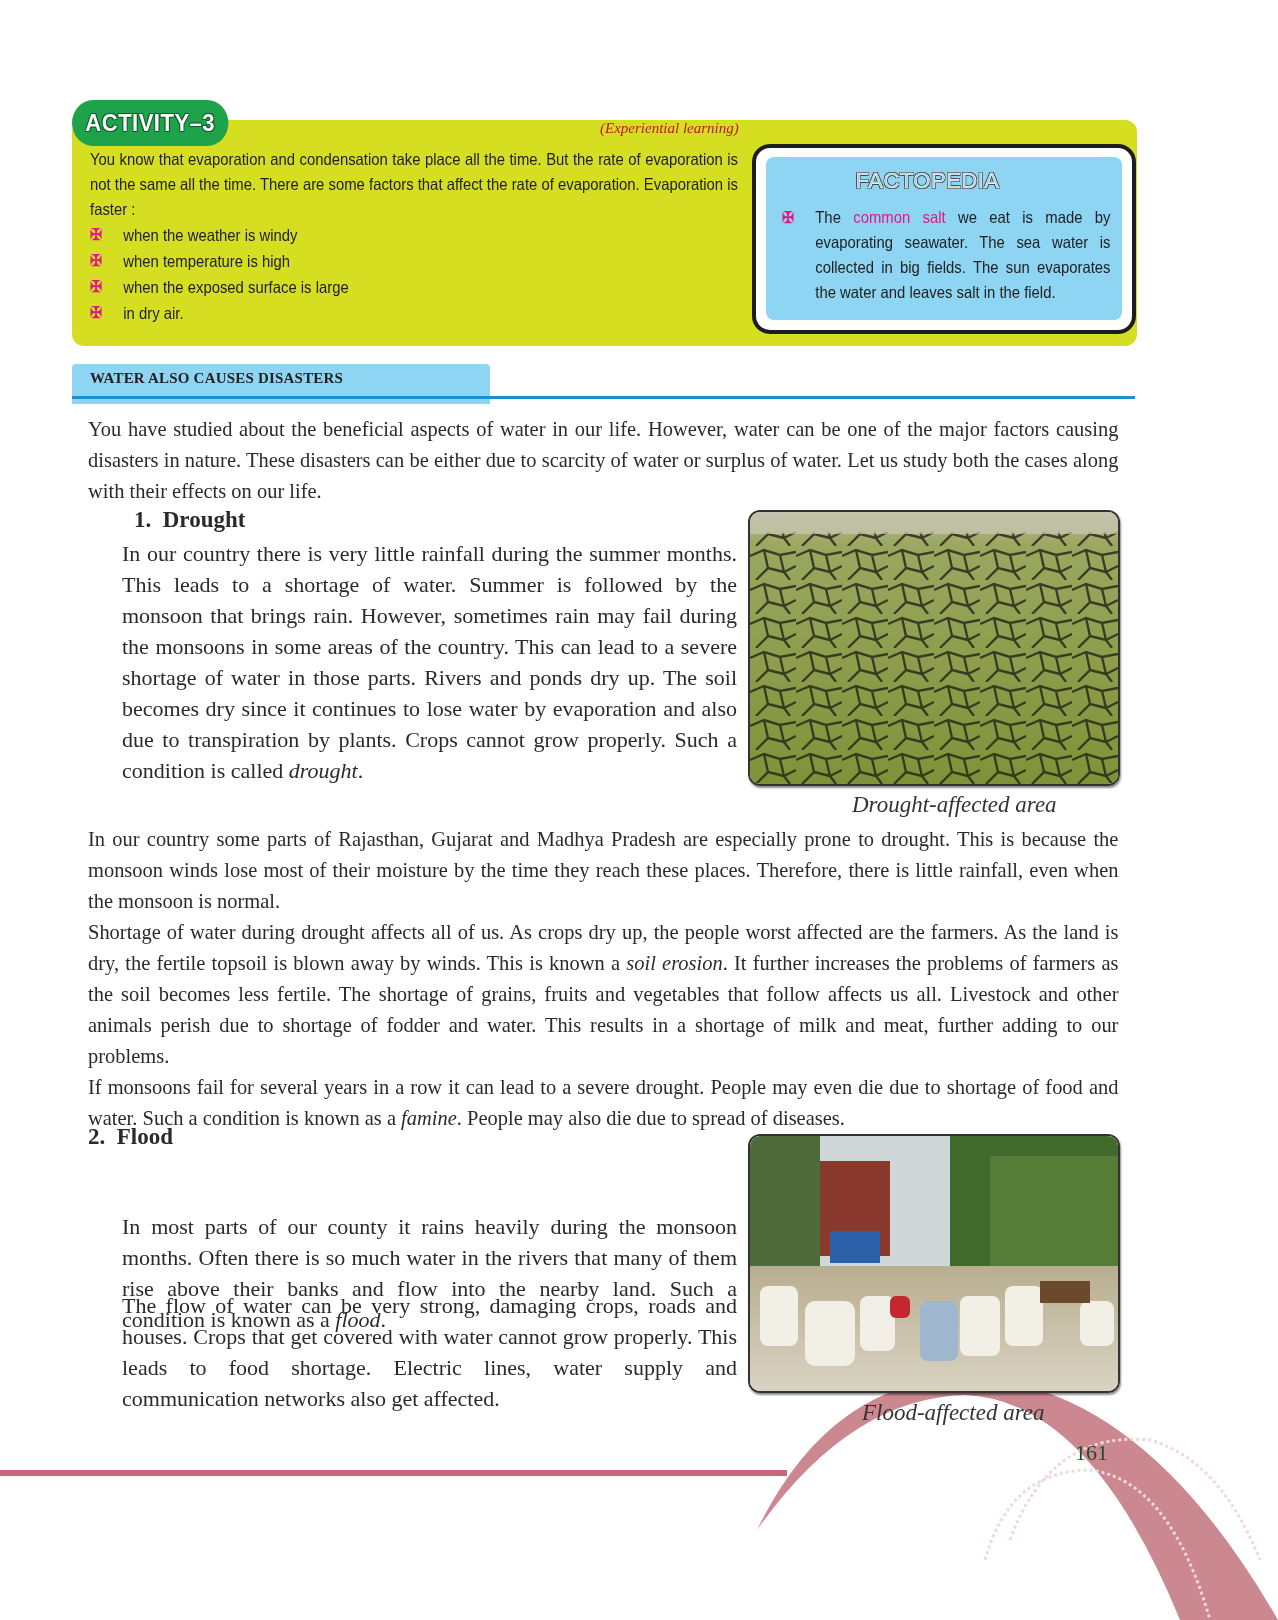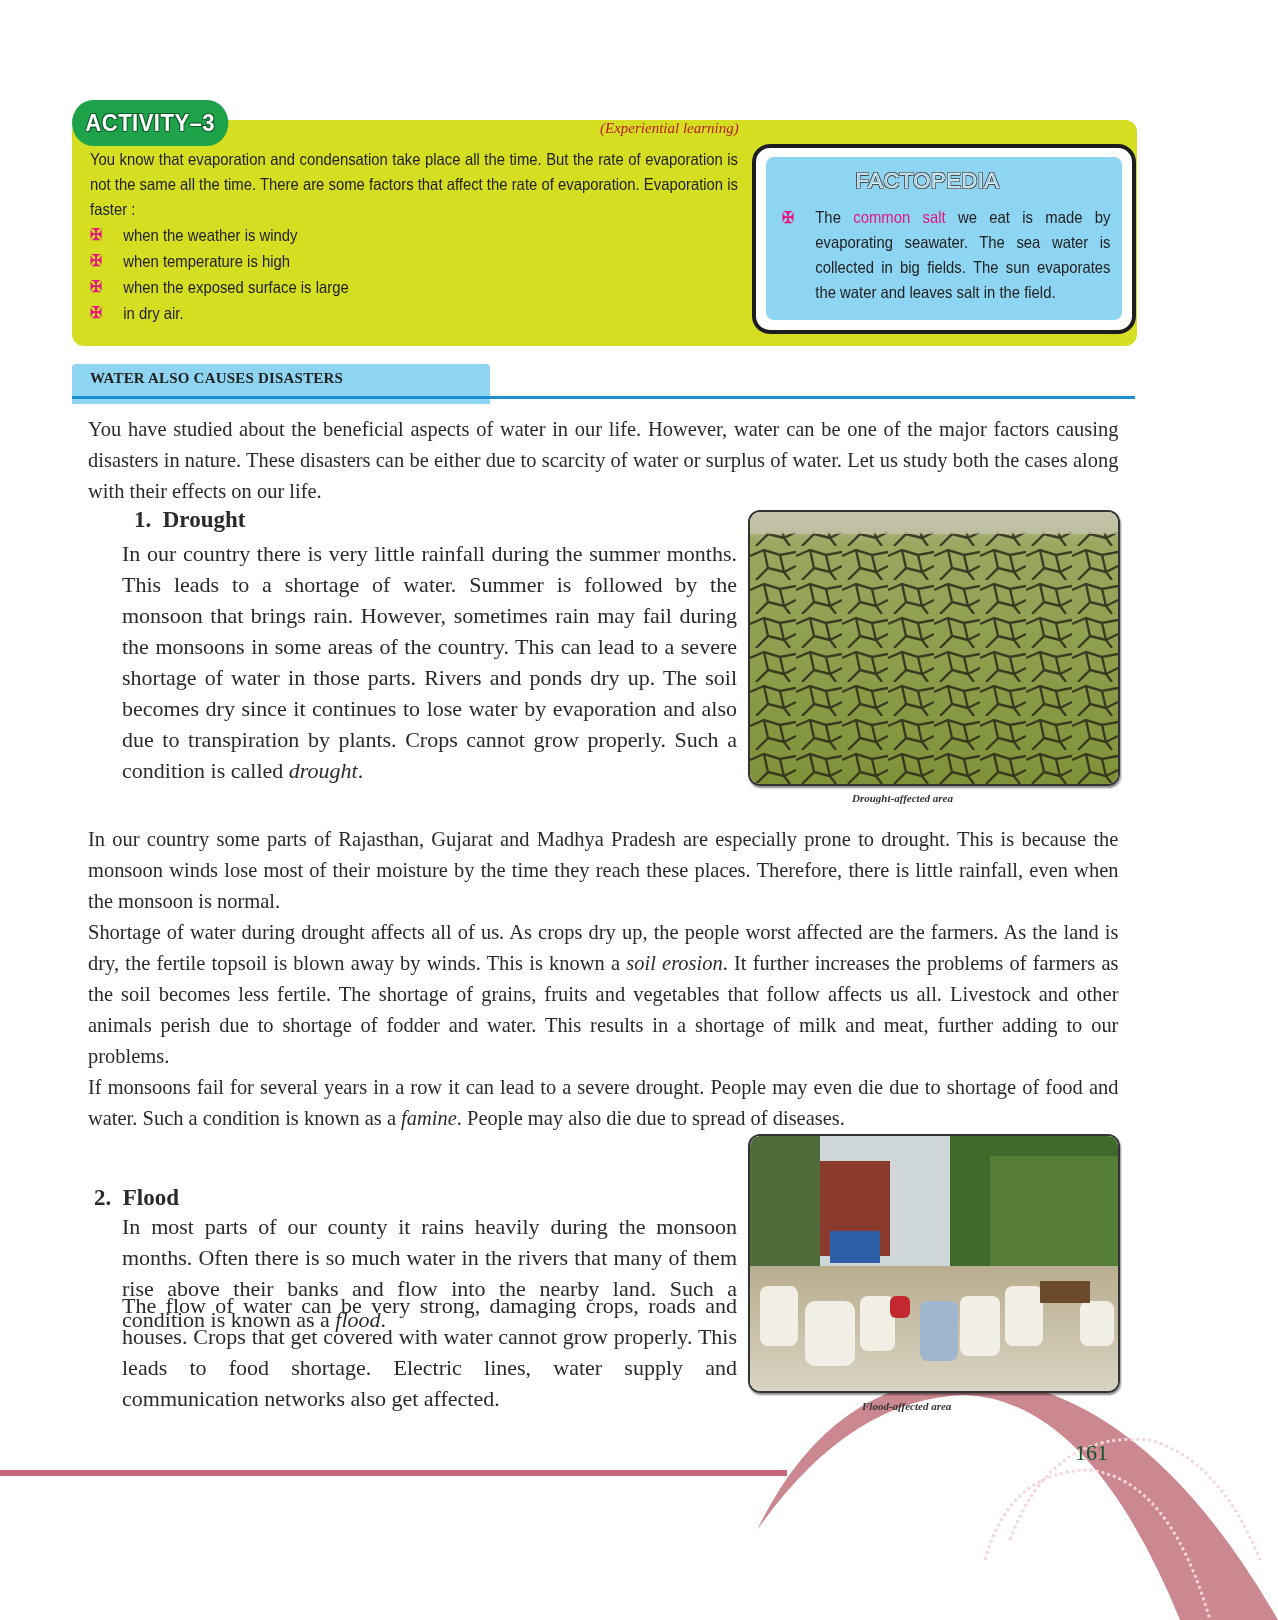--- a/index.html
+++ b/index.html
@@ -76,21 +76,21 @@
   
   .para {
     position: absolute; font-size: 22px; line-height: 31px; color: #2a2a2a;
     text-align: justify; margin: 0;
   }
   .para.squeeze { transform: scaleX(0.93); transform-origin: left top; }
   .subhead {
     position: absolute; font-weight: bold; font-size: 23px; color: #2a2a2a;
   }
   .caption {
-    position: absolute; font-style: italic; font-size: 11px; color: #333; font-weight: bold;
+    position: absolute; font-style: italic; font-size: 23px; color: #333;
   }
   
   .photo {
     position: absolute; border: 2px solid #333; border-radius: 12px; overflow: hidden;
     box-shadow: 1px 2px 2px rgba(0,0,0,0.45);
   }
   .photo svg { display: block; }
   
   .footer-rule { position: absolute; left: 0; top: 1470px; width: 787px; height: 6px; background: #c9687c; }
   .page-number {
@@ -159,21 +159,21 @@
 <p class="para squeeze" style="left:88px;top:823px;width:1108px;">In our country some parts of Rajasthan, Gujarat and Madhya Pradesh are especially prone to drought. This is because the monsoon winds lose most of their moisture by the time they reach these places. Therefore, there is little rainfall, even when the monsoon is normal.</p>
 
 <p class="para squeeze" style="left:88px;top:916px;width:1108px;">
   <span>Shortage  of water during drought affects all of us. As crops dry up, the people worst affected are the farmers. As the land is dry, the fertile topsoil is blown away by winds. This is known a </span><em>soil erosion</em><span>. It further increases the problems of farmers as the soil becomes less fertile. The shortage of grains, fruits and vegetables that follow affects us all. Livestock and other animals perish due to shortage of fodder and water. This results in a shortage of milk and meat, further adding to our problems.</span>
 </p>
 
 <p class="para squeeze" style="left:88px;top:1071px;width:1108px;">
   <span>If monsoons fail for several years in a row it can lead to a severe drought. People may even die due to shortage of food and water. Such a condition is known as a </span><em>famine</em><span>. People may also die due to spread of diseases.</span>
 </p>
 
-<div class="subhead" style="left:88px;top:1185px;white-space:pre;margin-left:6px;">2.  Flood</div>
+<div class="subhead" style="left:88px;top:1124px;white-space:pre;">2.  Flood</div>
 <p class="para" style="left:122px;top:1166px;width:615px;margin-top:45px;">
   <span>In most parts of our county it rains heavily during the monsoon months. Often there is so much water in the rivers that many of them rise above their banks and flow into the nearby land. Such a condition is known as a </span><em>flood</em><span>.</span>
 </p>
 <p class="para" style="left:122px;top:1290px;width:615px;">The flow of water can be very strong, damaging crops, roads and houses. Crops that get covered with water cannot grow properly. This leads to food shortage. Electric lines, water supply and communication networks also get affected.</p>
 
 <div class="photo" style="left:748px;top:1134px;width:368px;height:255px;">
   <svg width="368" height="255">
     <defs>
       <linearGradient id="fw" x1="0" y1="0" x2="0" y2="1">
         <stop offset="0" stop-color="#b8ad8f"></stop>

